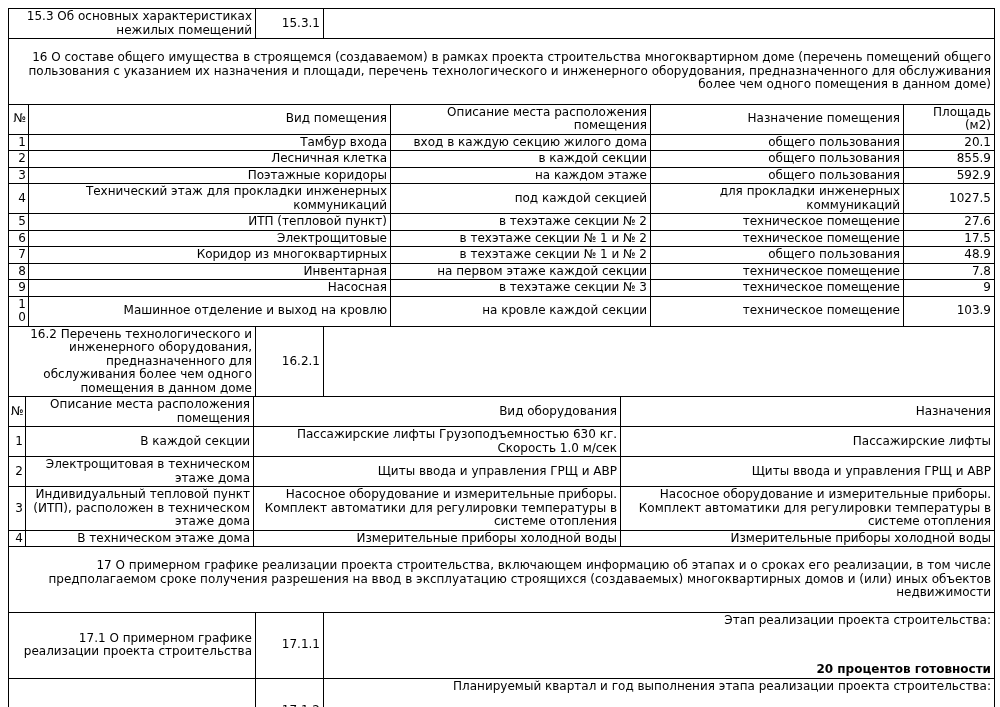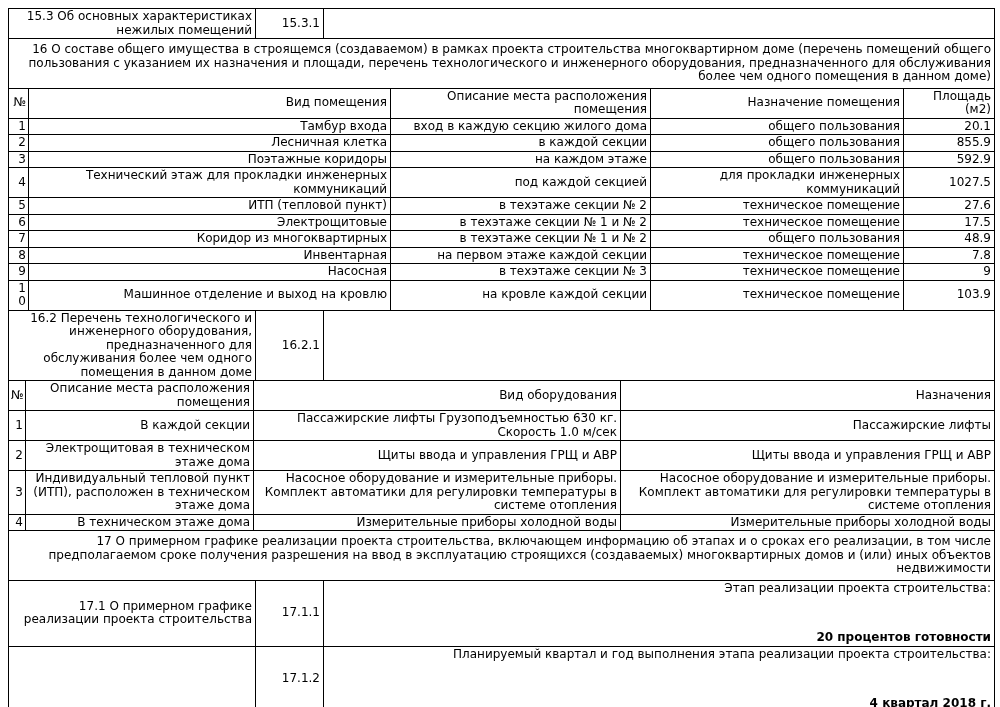--- a/index.html
+++ b/index.html
@@ -30,21 +30,21 @@
     border: 1px solid #000;
     padding: 1px 3px;
     vertical-align: middle;
     font-size: 12px;
     line-height: 13.5px;
     word-wrap: break-word;
     overflow: hidden;
   }
   td.para {
     vertical-align: top;
-    padding: 4px 3px;
+    padding: 12px 3px;
   }
   td.num { padding: 1px 2px; }
   .val { font-weight: bold; margin-top: 36px; }
 </style>
 </head>
 <body>
 
 <div class="doc">
 
   <table class="first">

